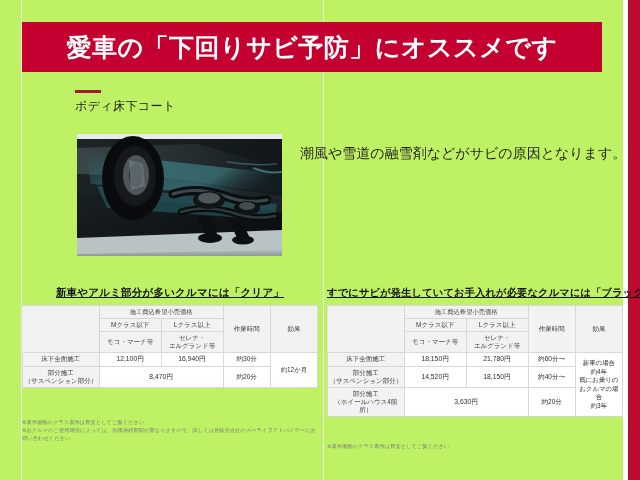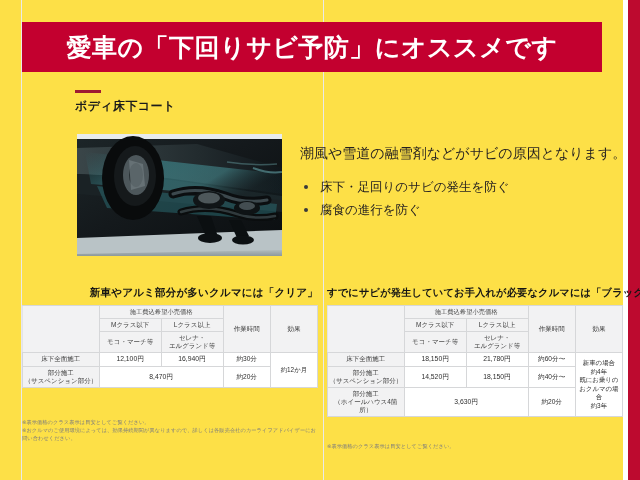--- a/index.html
+++ b/index.html
@@ -12,21 +12,21 @@
     height: 480px;
     font-family: "Liberation Sans", "DejaVu Sans", sans-serif;
     color: #231f20;
     overflow: hidden;
   }
 
   #page {
     position: relative;
     width: 640px;
     height: 480px;
-    background: #fde047;
+    background: #bef264;
     box-sizing: border-box;
   }
 
   
   .edge-stripe {
     position: absolute;
     top: 0;
     right: 0;
     width: 12px;
     height: 480px;
@@ -78,21 +78,21 @@
     top: 90px;
     width: 26px;
     height: 3px;
     background: #9e1b32;
   }
   .section-title {
     position: absolute;
     left: 75px;
     top: 98px;
     font-size: 12px;
-    font-weight: bold;
+    font-weight: normal;
     letter-spacing: 0.4px;
     color: #1b1b1b;
     white-space: nowrap;
   }
 
   
   .photo {
     position: absolute;
     left: 77px;
     top: 134px;
@@ -142,25 +142,26 @@
   }
 
   
   .panel { position: absolute; top: 286px; }
   .panel.left  { left: 22px;  width: 296px; }
   .panel.right { left: 327px; width: 296px; }
 
   .panel-head {
     font-size: 10.5px;
     font-weight: bold;
-    text-align: right;
+    text-align: center;
     color: #141414;
     margin: 0 0 5px 0;
     white-space: nowrap;
     letter-spacing: 0.2px;
+    text-decoration: underline;
   }
   .panel.right .panel-head { font-size: 10.2px; }
 
   table.price {
     border-collapse: collapse;
     table-layout: fixed;
     width: 100%;
     background: #ffffff;
   }
   table.price td, table.price th {
@@ -290,30 +291,20 @@
       <ellipse cx="133" cy="104" rx="12" ry="5" fill="#0c1012"></ellipse>
       <ellipse cx="166" cy="106" rx="11" ry="4.5" fill="#0c1012"></ellipse>
 
       <path d="M176 34 Q192 40 205 38" stroke="#7fd0d4" stroke-width="2" fill="none" opacity="0.45"></path>
       <path d="M150 28 Q176 32 200 30" stroke="#8fdde0" stroke-width="1.5" fill="none" opacity="0.3"></path>
     </svg>
   </div>
 
   <div class="lead">潮風や雪道の融雪剤などがサビの原因となります。</div>
 
-  <ul class="bullets">
-    <li>
-      <span class="dot"></span>
-      <span>床下・足回りのサビの発生を防ぐ</span>
-    </li>
-    <li>
-      <span class="dot"></span>
-      <span>腐食の進行を防ぐ</span>
-    </li>
-  </ul>
 
   <div class="panel left">
     <div class="panel-head">新車やアルミ部分が多いクルマには「クリア」</div>
 
     <table class="price">
       <colgroup>
         <col class="col-a">
           <col class="col-b">
           <col class="col-c">
           <col class="col-d">

